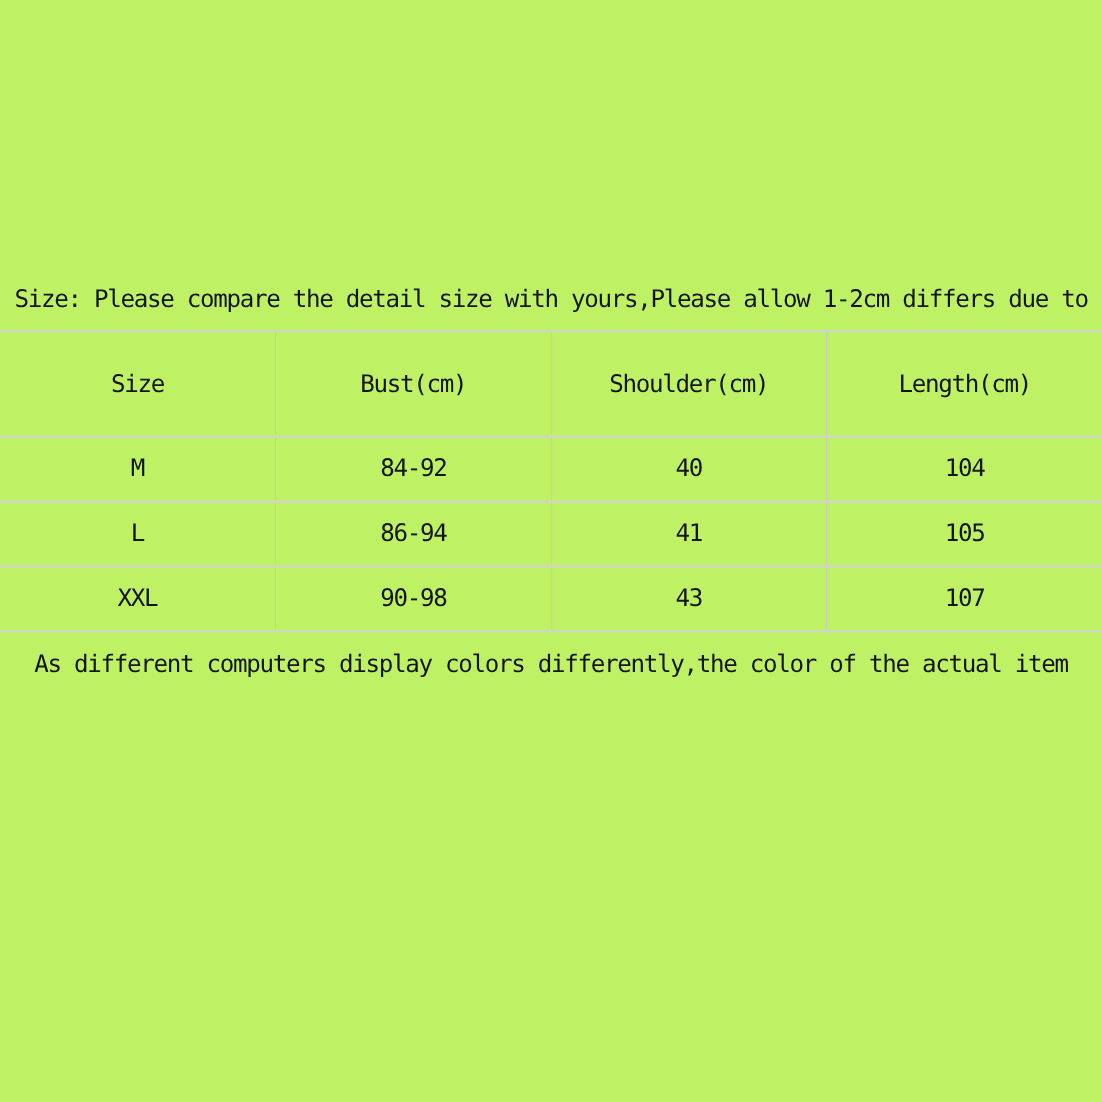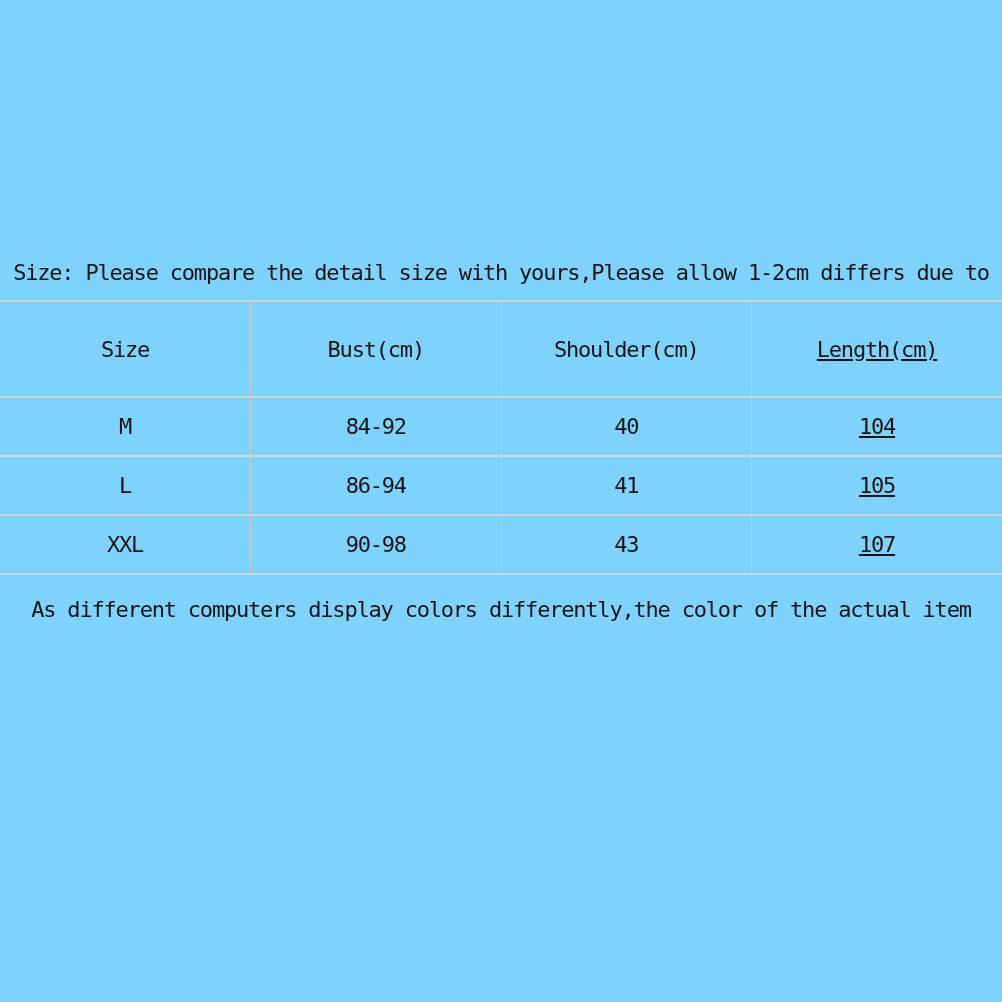--- a/index.html
+++ b/index.html
@@ -8,21 +8,21 @@
     height: 1002px;
     background: #ffffff;
     font-family: "DejaVu Sans Mono", "Liberation Mono", monospace;
     color: #161616;
     overflow: hidden;
   }
   .canvas {
     width: 1002px;
     height: 1002px;
     padding-top: 258px;
-    background: #7dd3fc;
+    background: #bef264;
   }
   .intro, .footer {
     text-align: center;
     font-size: 22px;
     letter-spacing: -1.2px;
     line-height: 30px;
     white-space: nowrap;
     color: #141414;
   }
   .size-table {
@@ -39,22 +39,22 @@
     font-weight: normal;
     vertical-align: middle;
     border-top: 2px solid #d2d2d2;
     border-bottom: 2px solid #d2d2d2;
     border-left: 1px solid #c9c9c9;
     border-right: 1px solid #c9c9c9;
   }
   .size-table th { height: 96px; }
   .size-table td { height: 59px; }
   .size-table th:first-child, .size-table td:first-child { border-left: none; }
-  .size-table th:last-child,  .size-table td:last-child  { border-right: none; text-decoration: underline; }
-  .footer { margin-top: 20px; }
+  .size-table th:last-child,  .size-table td:last-child  { border-right: none; }
+  .footer { margin-top: 15px; }
 </style>
 </head>
 <body>
 
 <div class="canvas">
 
   <div class="intro">
     <div>Size: Please compare the detail size with yours,Please allow 1-2cm differs due to</div>
   </div>
 

